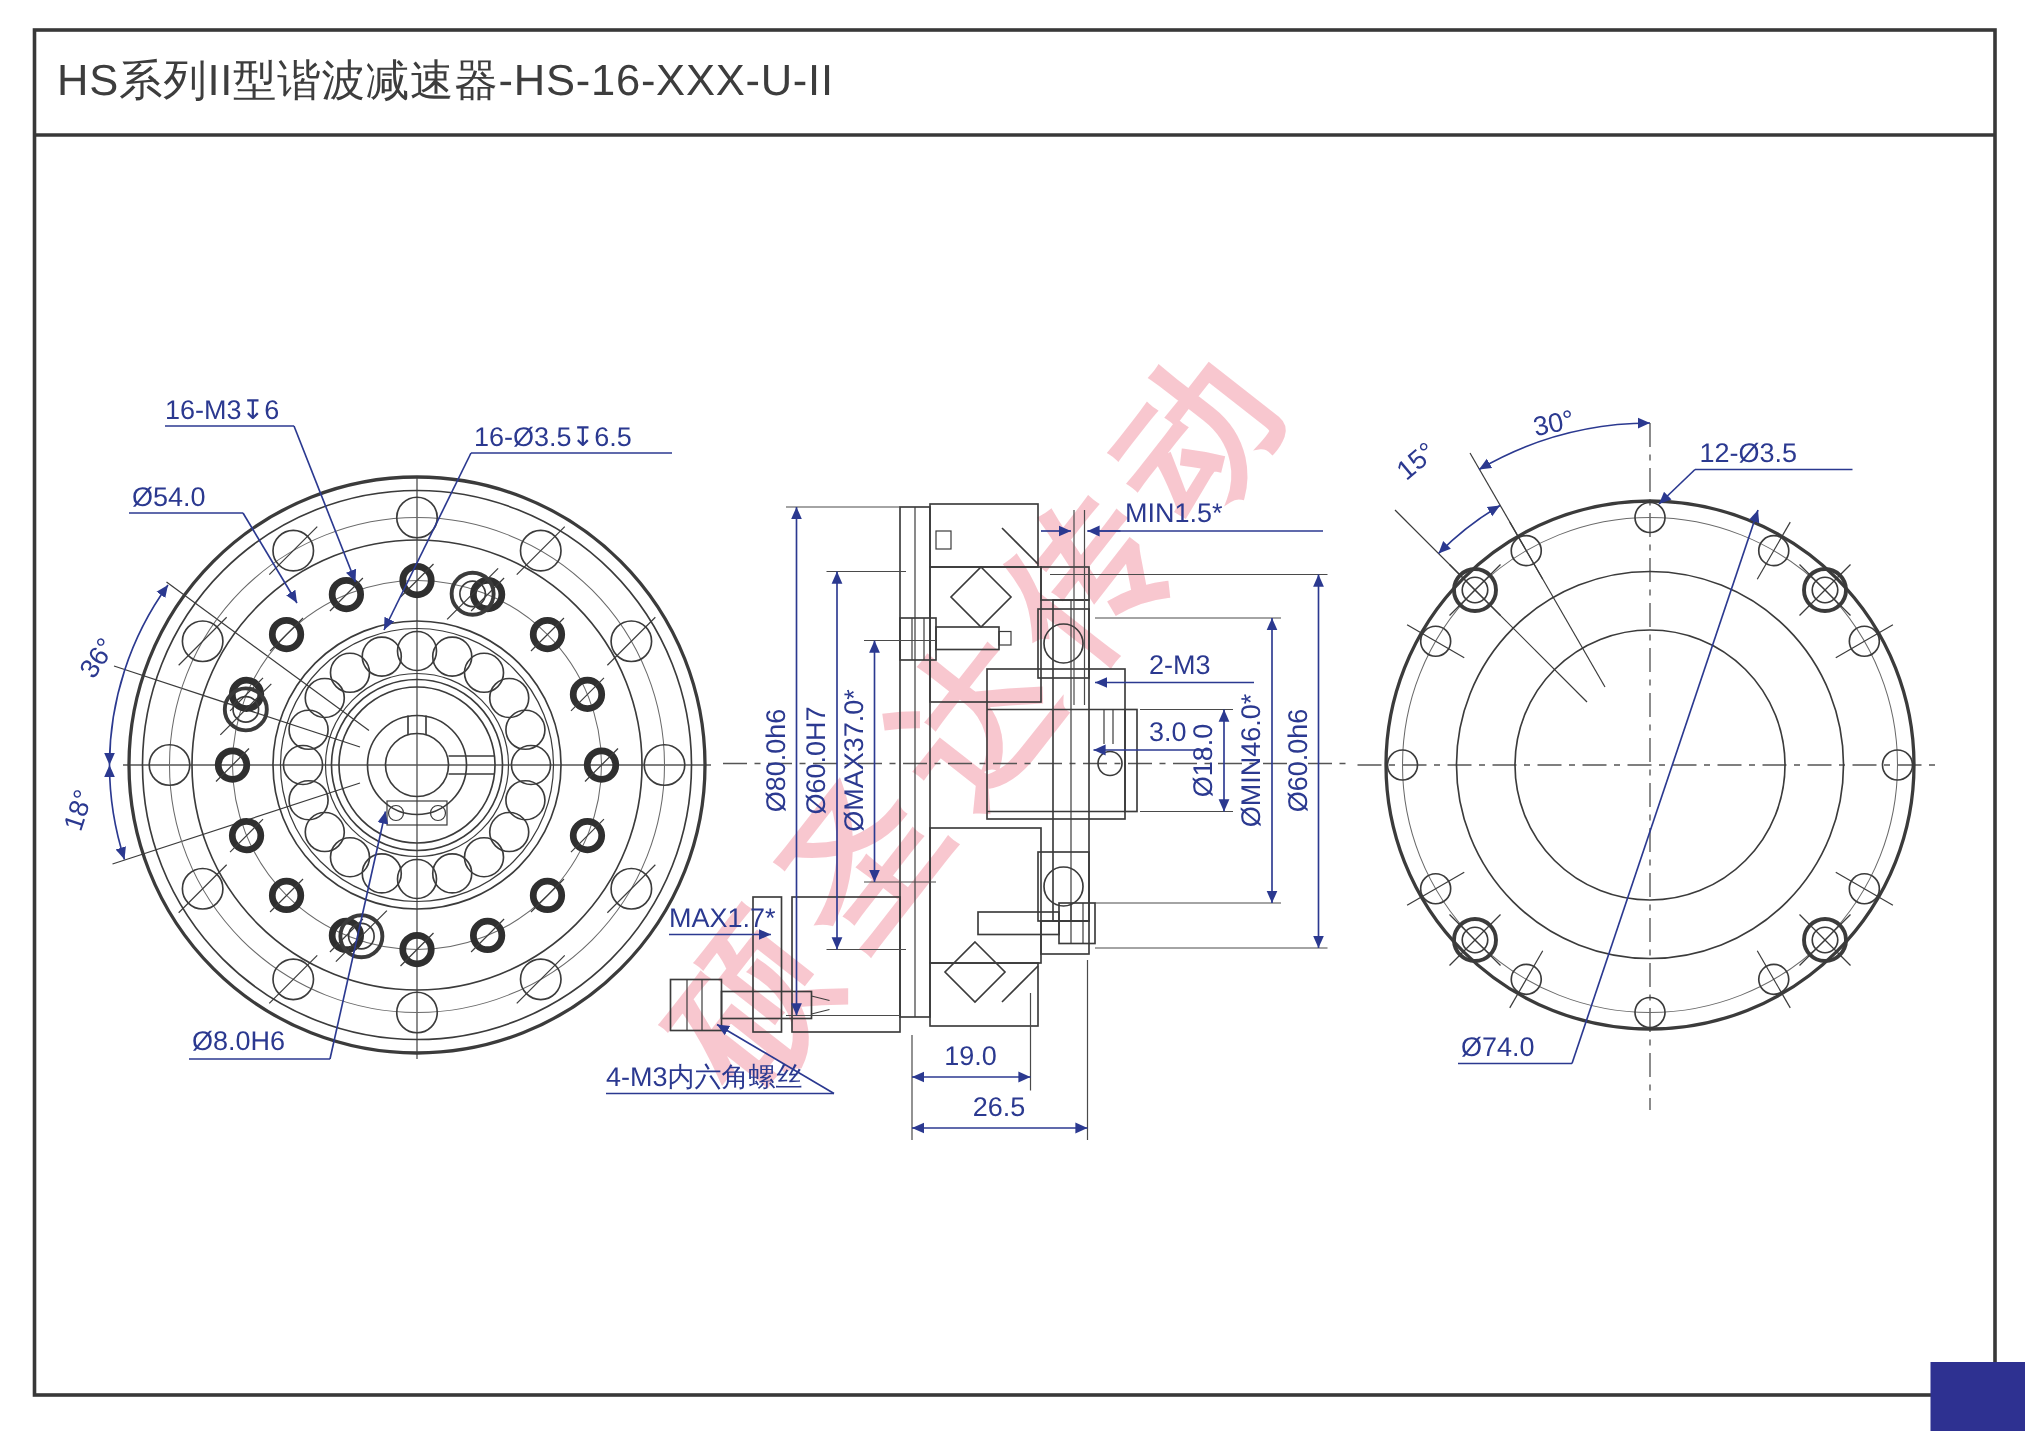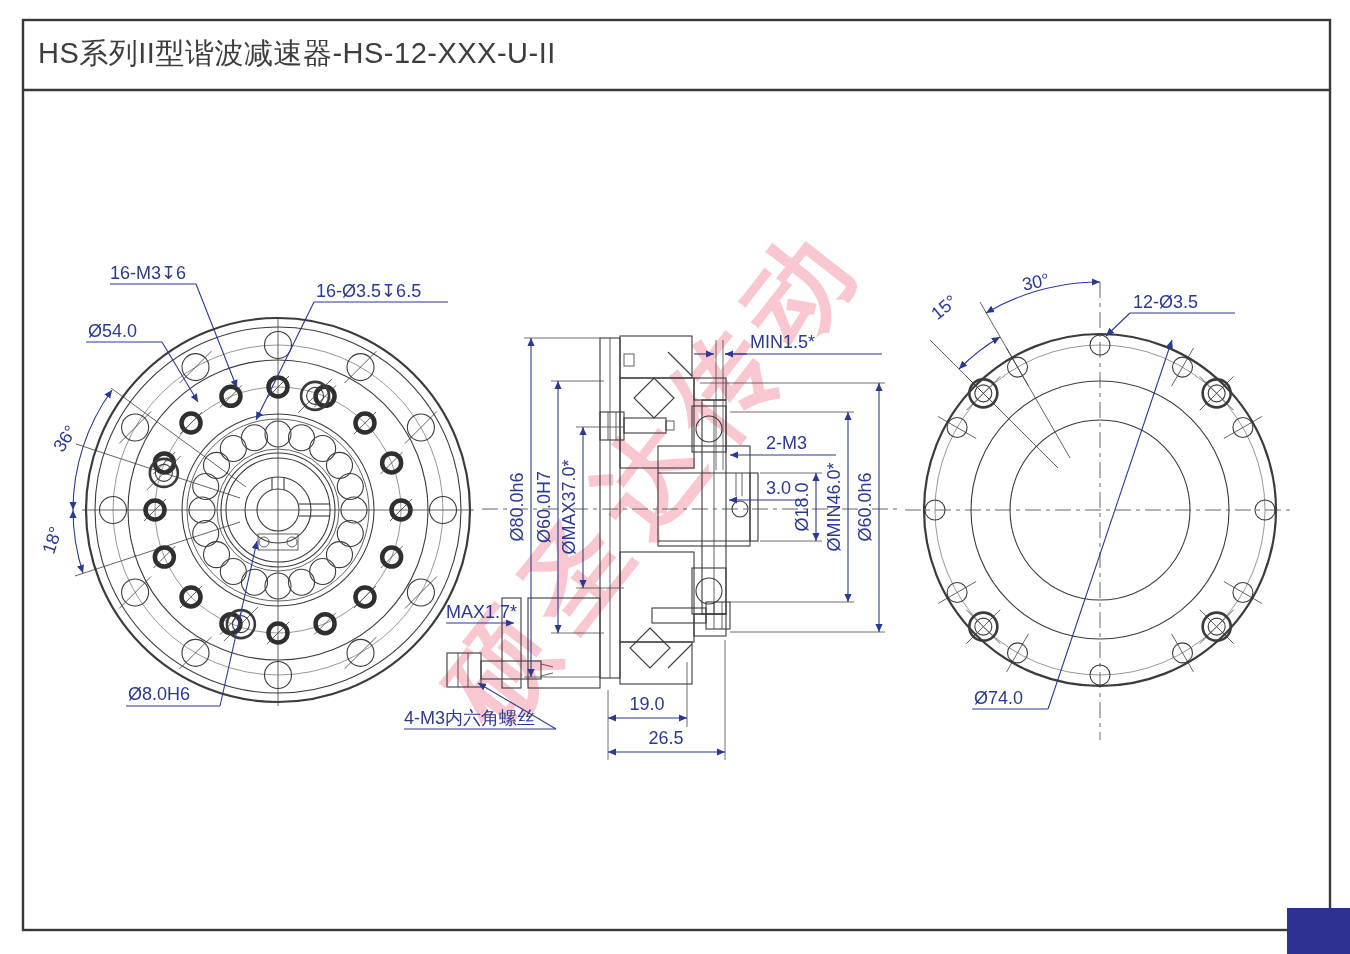--- a/index.html
+++ b/index.html
@@ -22,21 +22,21 @@
   .cl{fill:none;stroke:#555;stroke-width:0.9;}
   .ext{fill:none;stroke:#4a4a4a;stroke-width:0.8;}
   .dim{fill:none;stroke:#2b3990;stroke-width:1.1;}
   .dimtext{fill:#2b3990;font-size:18px;font-family:"Liberation Sans",sans-serif;}
   .frame{fill:none;stroke:#383838;stroke-width:2.4;}
 </style>
 </head>
 <body>
 
 <div id="stage">
-  <div id="title-bar">HS系列II型谐波减速器-HS-12-XXX-U-II</div>
+  <div id="title-bar">HS系列II型谐波减速器-HS-16-XXX-U-II</div>
   <div id="watermark">硕圣达传动</div>
 
   <svg width="1350" height="954" viewBox="0 0 1350 954">
     <defs>
       <marker id="arr" viewBox="0 0 10 10" refX="9" refY="5" markerWidth="9" markerHeight="9" orient="auto-start-reverse" markerUnits="userSpaceOnUse">
         <path d="M0,1 L9,5 L0,9 z" fill="#2b3990"></path>
       </marker>
     </defs>
 
     <g>

